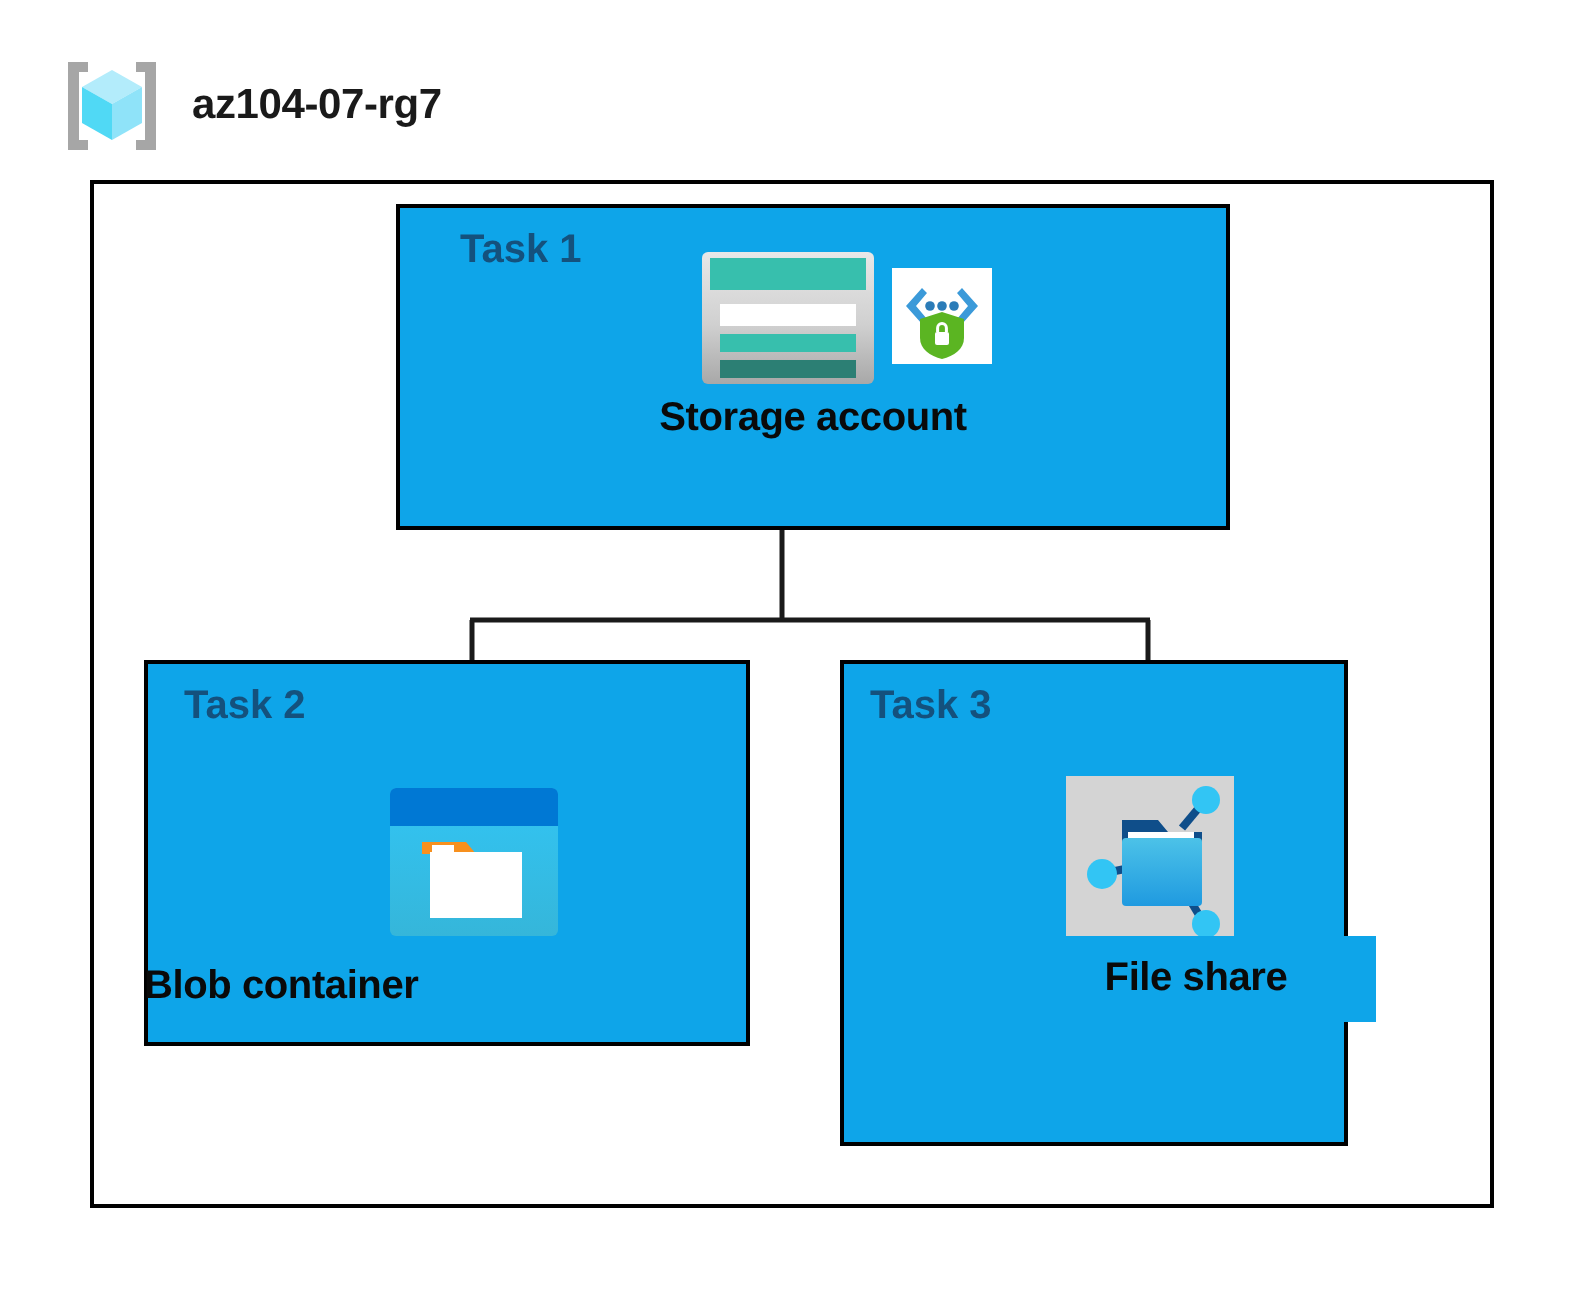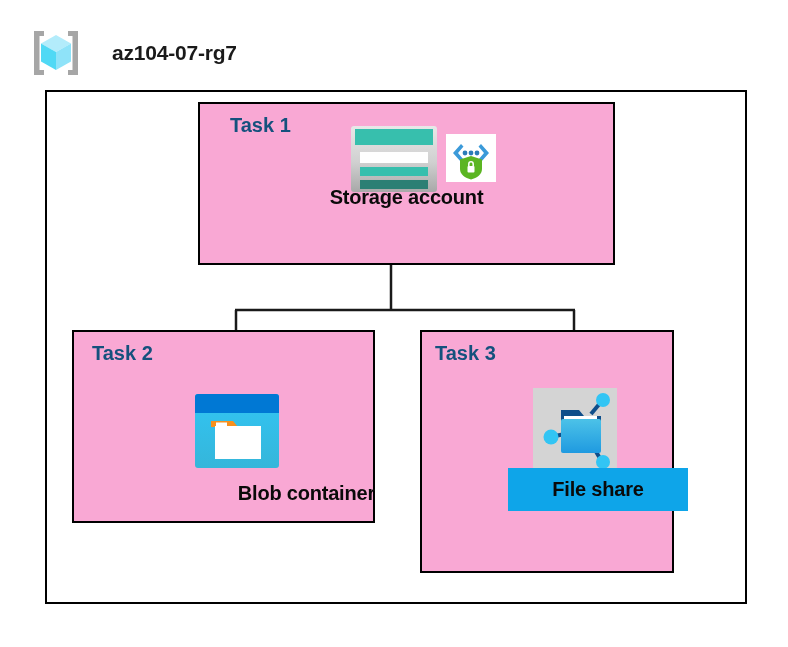--- a/index.html
+++ b/index.html
@@ -15,21 +15,21 @@
     overflow: hidden;
   }
 
   
   #rg-header {
     position: absolute;
     left: 30px;
     top: 28px;
     display: flex;
     align-items: center;
-    gap: 30px;
+    gap: 14px;
   }
   #rg-icon { width: 52px; height: 50px; display: block; }
   #rg-title {
     font-size: 21px;
     font-weight: bold;
     color: #1a1a1a;
     letter-spacing: -0.2px;
     white-space: nowrap;
   }
 
@@ -41,21 +41,21 @@
     width: 702px;
     height: 514px;
     border: 2.5px solid #000000;
     background: #ffffff;
     box-sizing: border-box;
   }
 
   
   .task-box {
     position: absolute;
-    background: #f9a8d4;
+    background: #0ea5e9;
     border: 2.5px solid #000000;
     box-sizing: border-box;
   }
   #task1-box { left: 198px; top: 102px; width: 417px; height: 163px; }
   #task2-box { left: 72px;  top: 330px; width: 303px; height: 193px; }
   #task3-box { left: 420px; top: 330px; width: 254px; height: 243px; }
 
   .task-label {
     position: absolute;
     font-size: 20px;
@@ -69,22 +69,22 @@
 
   
   .node-caption {
     position: absolute;
     font-size: 20px;
     font-weight: bold;
     color: #0a0a0a;
     white-space: nowrap;
     letter-spacing: -0.2px;
   }
-  #storage-caption { left: 198px; top: 186px; width: 417px; text-align: center; }
-  #blob-caption    { left: 72px;  top: 482px; width: 303px; text-align: right; }
+  #storage-caption { left: 198px; top: 198px; width: 417px; text-align: center; }
+  #blob-caption    { left: 72px;  top: 482px; width: 303px; text-align: left; }
   #fileshare-caption {
     left: 508px; top: 468px;
     width: 180px; height: 43px;
     background: #0ea5e9;
     display: flex; align-items: center; justify-content: center;
   }
 
   
   #storage-icon   { position: absolute; left: 351px; top: 126px; width: 86px; height: 66px; }
   #encryption-icon{ position: absolute; left: 446px; top: 134px; width: 50px; height: 48px; }

